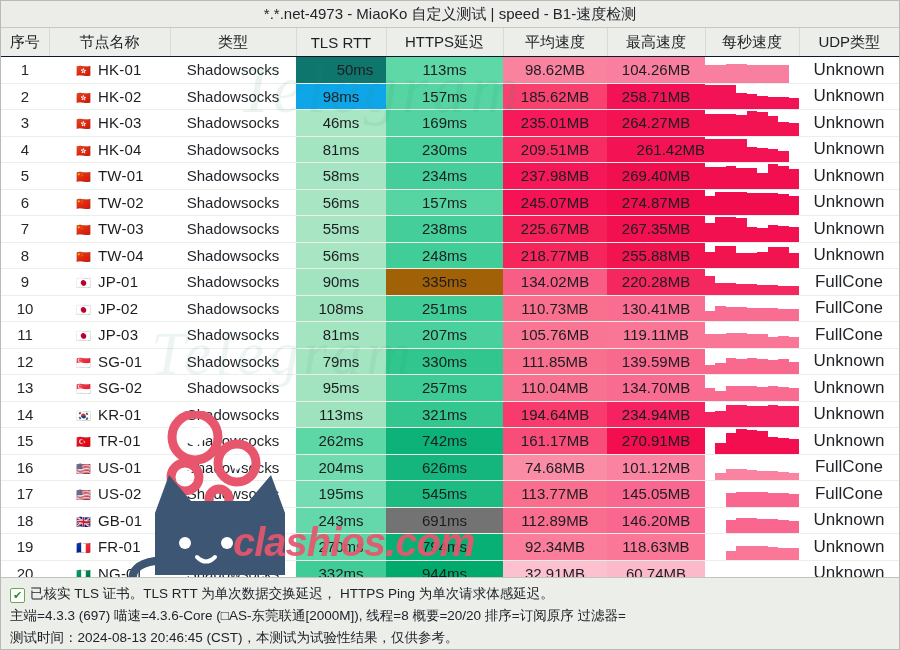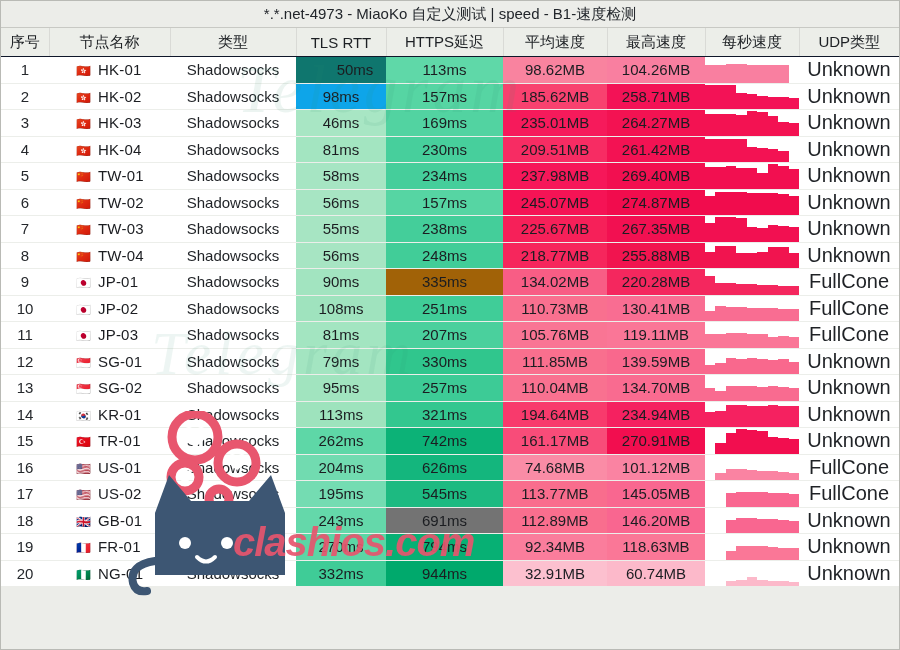--- a/index.html
+++ b/index.html
@@ -41,21 +41,21 @@
     white-space:nowrap;overflow:hidden;
   }
   tbody tr:last-child td{border-bottom:none;}
   td.idx{color:#25282c;font-size:15px;}
   td.node{text-align:left;padding-left:26px;font-size:15px;letter-spacing:.2px;}
   td.node .fl{display:inline-block;width:17px;margin-right:6px;
               font-family:"DejaVu Sans",sans-serif;font-size:12px;
               text-align:center;vertical-align:middle;}
   td.type{font-size:15px;color:#1f2226;}
   td.num{font-size:15px;}
-  td.udp{font-size:20px;color:#1f2226;background:#ffffff;}
+  td.udp{font-size:17px;color:#1f2226;background:#ffffff;}
 
   
   td.spark{padding:0;background:#ffffff;position:relative;}
   .sparkwrap{display:flex;align-items:flex-end;width:100%;height:25.5px;}
   .sparkwrap i{display:block;flex:1 1 auto;}
 
   
   .wm{position:absolute;pointer-events:none;}
   .wm-tg{
     left:236px;top:22px;font-size:68px;color:#2f8f6e;opacity:.085;
@@ -181,21 +181,21 @@
             </td>
             <td class="udp">Unknown</td>
           </tr>
           <tr>
             <td class="idx">4</td>
             <td class="node"><span class="fl">🇭🇰</span><span>HK-04</span></td>
             <td class="type">Shadowsocks</td>
             <td class="num" style="background: rgb(163, 229, 193);">81ms</td>
             <td class="num" style="background: rgb(71, 207, 156);">230ms</td>
             <td class="num" style="background: rgb(247, 44, 99);">209.51MB</td>
-            <td class="num" style="background: rgb(243, 18, 83);">261.42MB</td>
+            <td class="num" style="background: rgb(243, 18, 83); text-align: right;">261.42MB</td>
             <td class="spark">
               <div class="sparkwrap">
                 <i style="height: 92%; background: rgb(243, 18, 83);"></i>
                 <i style="height: 92%; background: rgb(243, 18, 83);"></i>
                 <i style="height: 92%; background: rgb(243, 18, 83);"></i>
                 <i style="height: 90%; background: rgb(243, 18, 83);"></i>
                 <i style="height: 58%; background: rgb(243, 18, 83);"></i>
                 <i style="height: 54%; background: rgb(243, 18, 83);"></i>
                 <i style="height: 50%; background: rgb(243, 18, 83);"></i>
                 <i style="height: 44%; background: rgb(243, 18, 83);"></i>
@@ -592,13 +592,20 @@
       <path d="M36 102 l14 -38 l22 26 h58 l22 -26 l14 38 v62 h-130 z" fill="#3d5673"></path>
       <circle cx="66" cy="132" r="6" fill="#ffffff"></circle>
       <circle cx="108" cy="132" r="6" fill="#ffffff"></circle>
       <path d="M78 146 q9 9 18 0" stroke="#ffffff" stroke-width="4" fill="none" stroke-linecap="round"></path>
       <path d="M36 150 q-26 4 -22 22 q3 10 14 8" stroke="#3d5673" stroke-width="8" fill="none" stroke-linecap="round"></path>
     </svg>
 
     <div class="wm wm-dotcom">clashios.com</div>
   </div>
 
+  <div class="footer">
+    <div class="fline">
+      <span class="chk">✔</span><span>已核实 TLS 证书。TLS RTT 为单次数据交换延迟， HTTPS Ping 为单次请求体感延迟。</span>
+    </div>
+    <div class="fline">主端=4.3.3 (697) 喵速=4.3.6-Core (□AS-东莞联通[2000M]), 线程=8 概要=20/20 排序=订阅原序 过滤器=</div>
+    <div class="fline">测试时间：2024-08-13 20:46:45 (CST)，本测试为试验性结果，仅供参考。</div>
+  </div>
 </div>
 
 </body></html>

